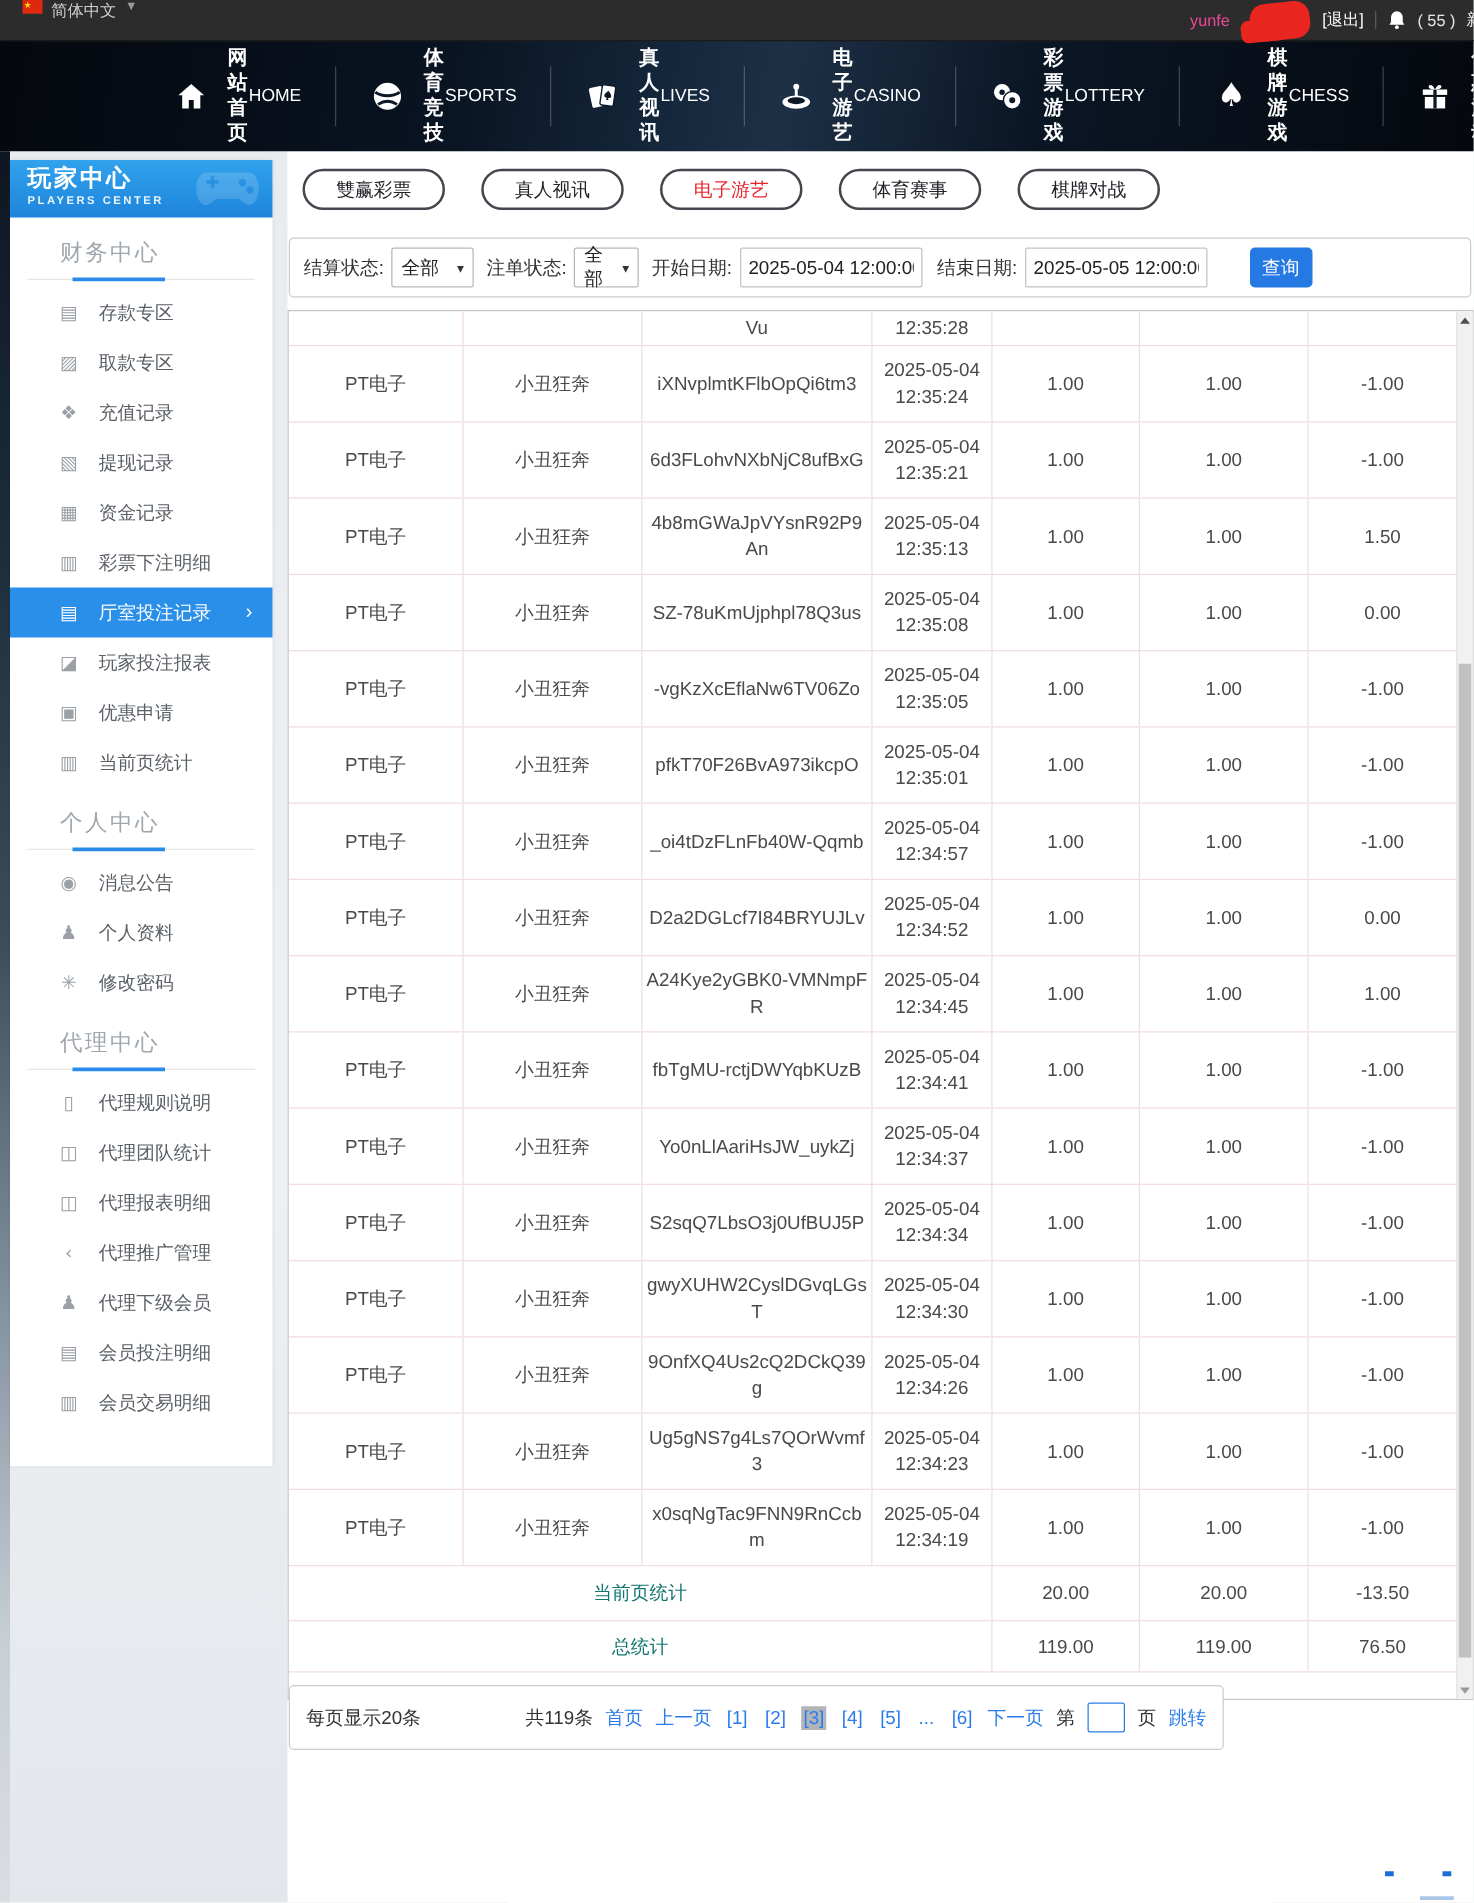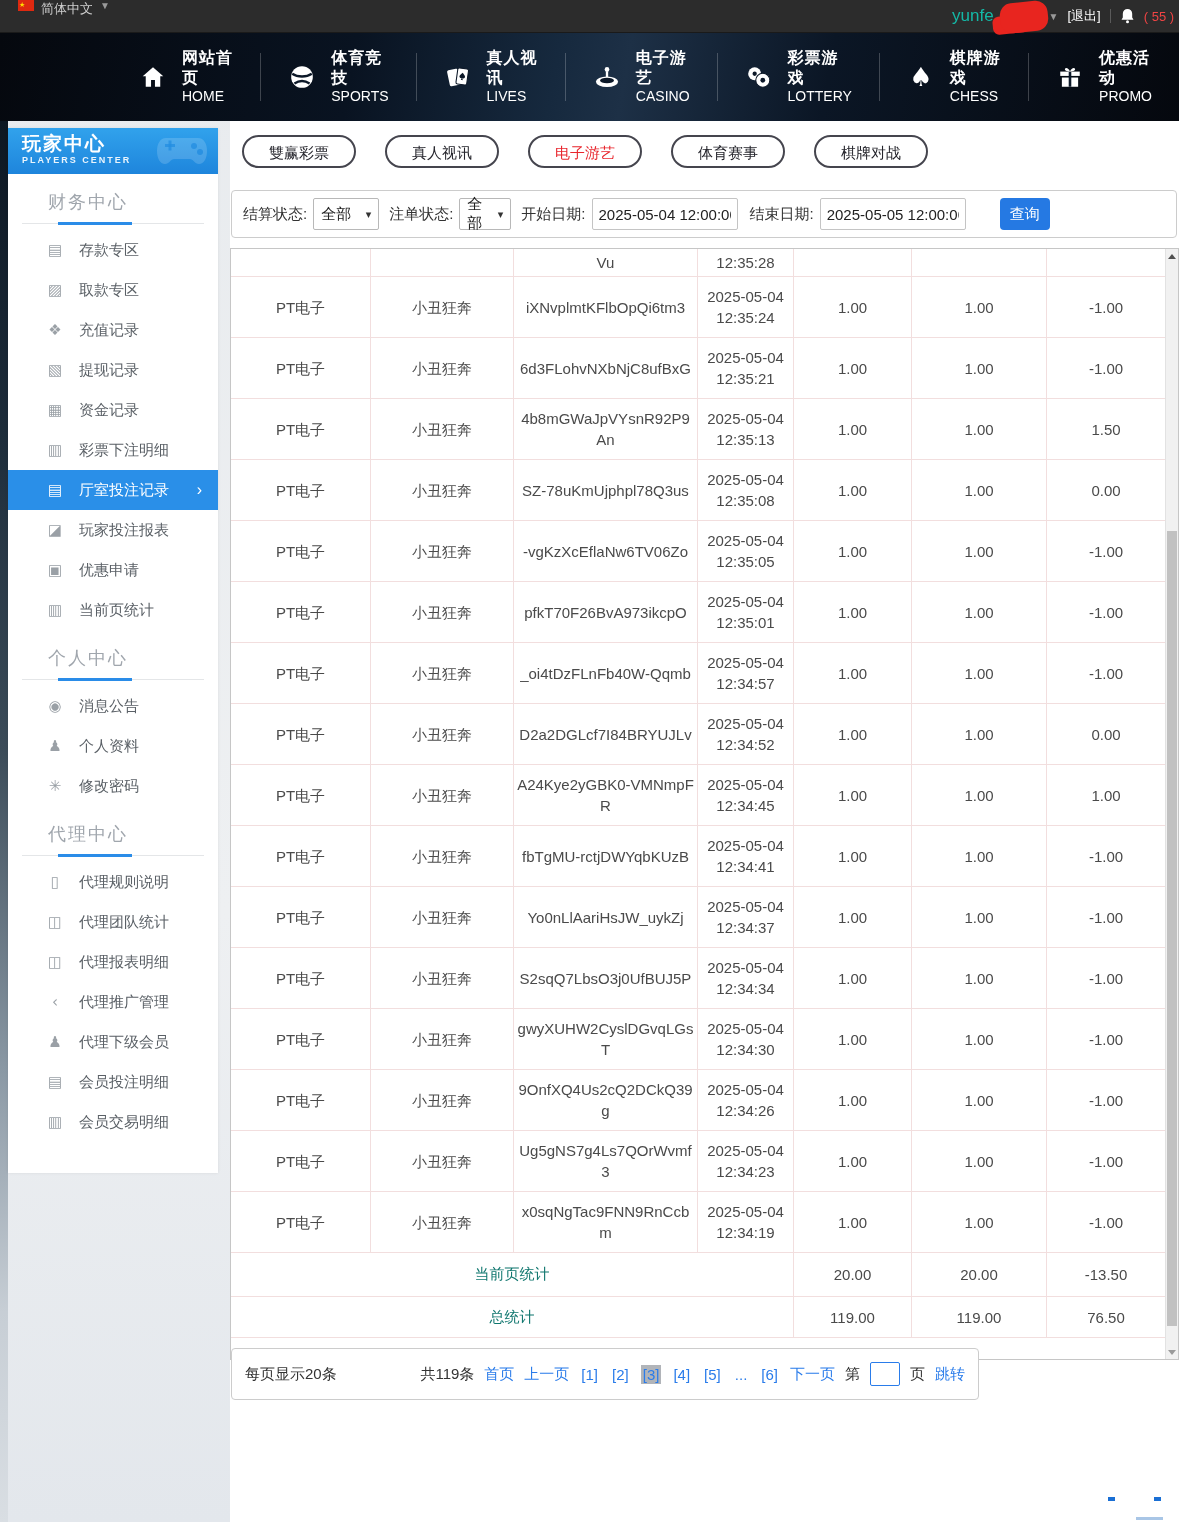--- a/index.html
+++ b/index.html
@@ -9,35 +9,35 @@
     font-family:"Liberation Sans","DejaVu Sans",sans-serif;
     -webkit-font-smoothing:antialiased;
   }
   
   .topbar{position:absolute;left:0;top:0;width:1179px;height:32px;background:#2c2c2c;border-bottom:1px solid #1a1a1a;z-index:30}
   .topbar-left{position:absolute;left:18px;top:0;height:20px;display:flex;align-items:flex-start;gap:7px}
   .flag{width:16px;height:11px;background:#de2910;display:flex;align-items:flex-start;justify-content:flex-start;font-size:7px;color:#ffde00;line-height:9px;padding-left:1px;box-sizing:border-box}
   .lang{color:#cfcfcf;font-size:13px}
   .caret{color:#9a9a9a;font-size:10px}
   .topbar-right{position:absolute;left:952px;top:0;height:32px;display:flex;align-items:center;gap:9px;white-space:nowrap}
-  .uname{color:#14b8a6;font-size:17px}
+  .uname{color:#ec4899;font-size:13px}
   .redact{position:absolute;left:1000px;top:2px;width:48px;height:30px;background:#e8251f;border-radius:12px;transform:rotate(-6deg);z-index:31;box-shadow:-14px 6px 0 -6px #e8251f}
   .logout{color:#ffffff;font-size:13px}
   .tb-div{width:1px;height:14px;background:#5a5a5a}
   .bell-ic{width:15px;height:16px}
-  .notice-num{color:#ef4444;font-size:13px}
+  .notice-num{color:#e5e5e5;font-size:13px}
   .notice-txt{color:#eeeeee;font-size:13px}
   
   .navbar{position:absolute;left:0;top:32px;width:1179px;height:89px;z-index:20;
     background:linear-gradient(100deg,#05080e 0%,#091321 30%,#16293e 47%,#1d3046 53%,#0b1625 70%,#05080e 100%);
     display:flex;align-items:center;padding-left:112px;box-sizing:border-box}
   .nav-item{display:flex;align-items:center;gap:15px;padding:0 27px;height:48px;cursor:pointer}
   .nav-item + .nav-item{border-left:1px solid rgba(255,255,255,.22)}
   .nav-ic{width:28px;height:28px;flex:0 0 auto;display:flex;align-items:center;justify-content:center}
-  .nav-txt{display:flex;flex-direction:column;line-height:1.25}
+  .nav-txt{display:flex;flex-direction:row;align-items:center;line-height:1.25}
   .nav-zh{color:#fff;font-size:16px;font-weight:bold;letter-spacing:1px}
   .nav-en{color:#fff;font-size:14px}
   .spade-glyph{color:#fff;font-size:26px;line-height:26px;font-family:"DejaVu Sans",sans-serif}
   
   .left-strip{position:absolute;left:0;top:121px;width:8px;height:1401px;
     background:linear-gradient(180deg,#0d1722 0%,#1d2c3a 22%,#3c4c59 45%,#8b99a5 68%,#c7ced5 85%,#d9dee3 100%)}
   .sidebar{position:absolute;left:8px;top:128px;width:210px;background:#ffffff;padding-bottom:31px;box-shadow:0 0 3px rgba(0,0,0,.08)}
   .sb-head{height:46px;background:linear-gradient(180deg,#31a2ec 0%,#1e85dc 100%);position:relative;color:#fff;padding:5px 0 0 14px;box-sizing:border-box;overflow:hidden}
   .sb-title{font-size:19px;font-weight:bold;letter-spacing:2px;line-height:22px}
   .sb-sub{font-size:9px;letter-spacing:2px;color:rgba(255,255,255,.9);font-weight:bold}

